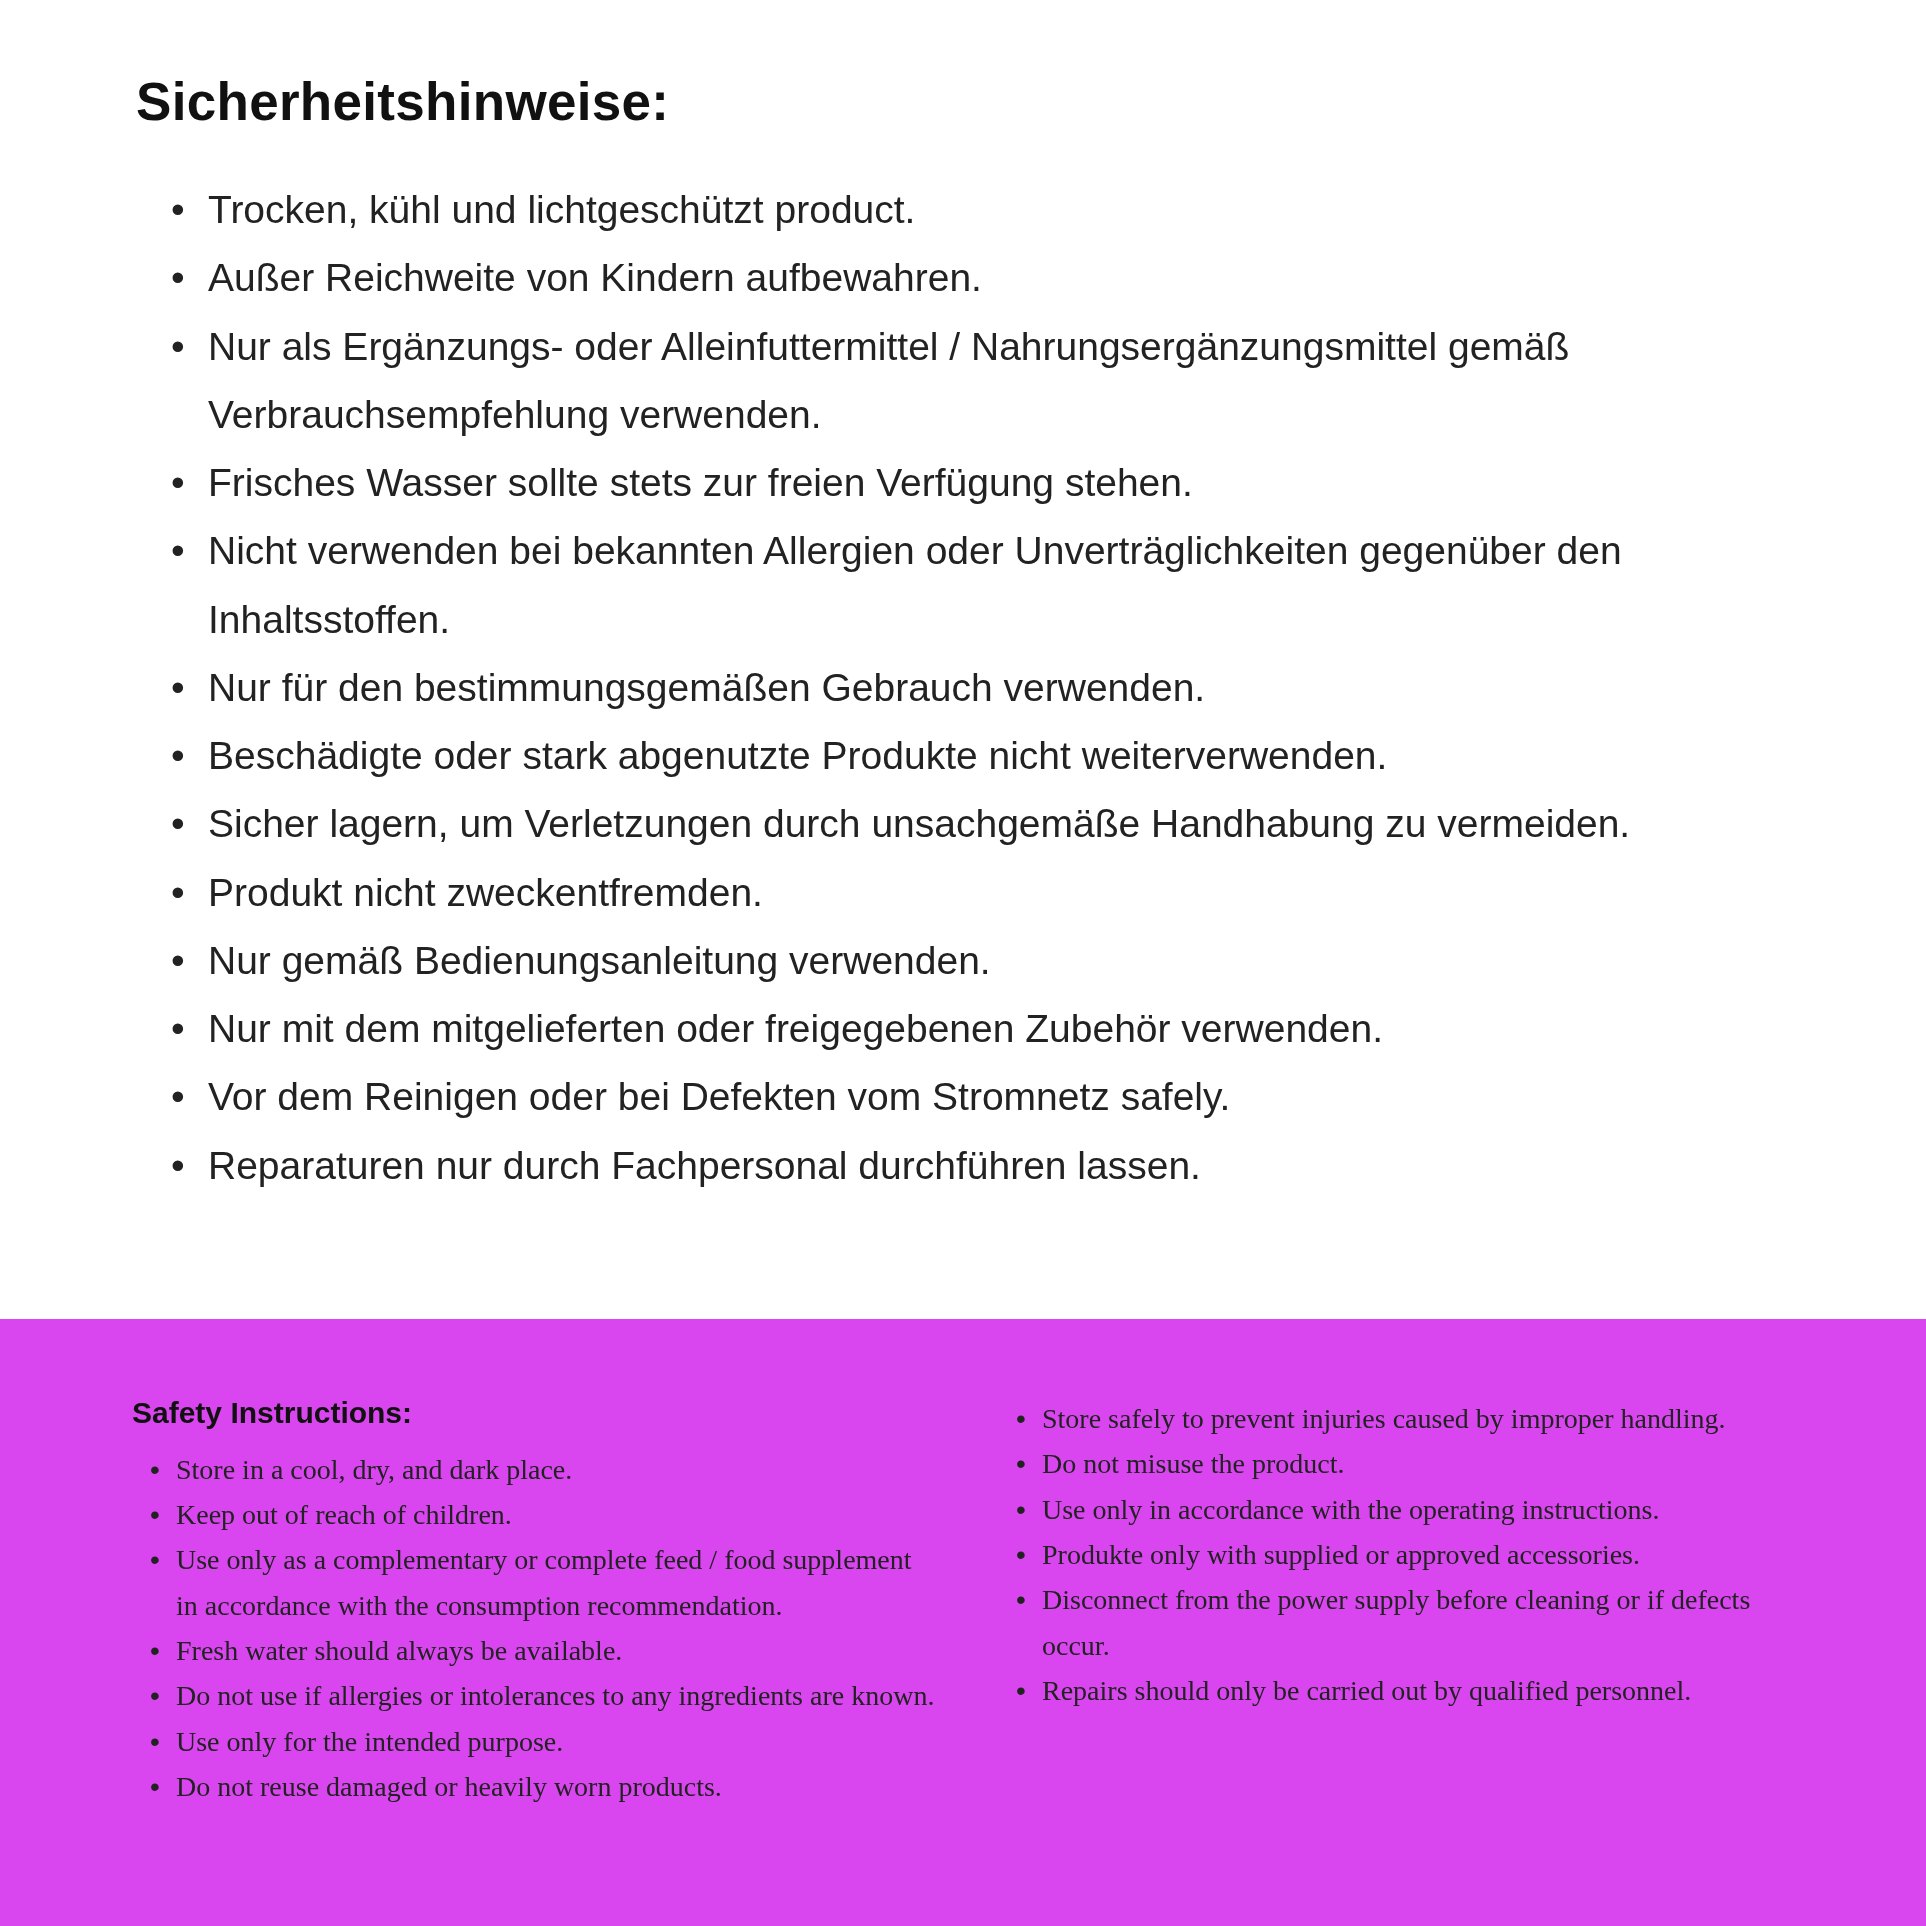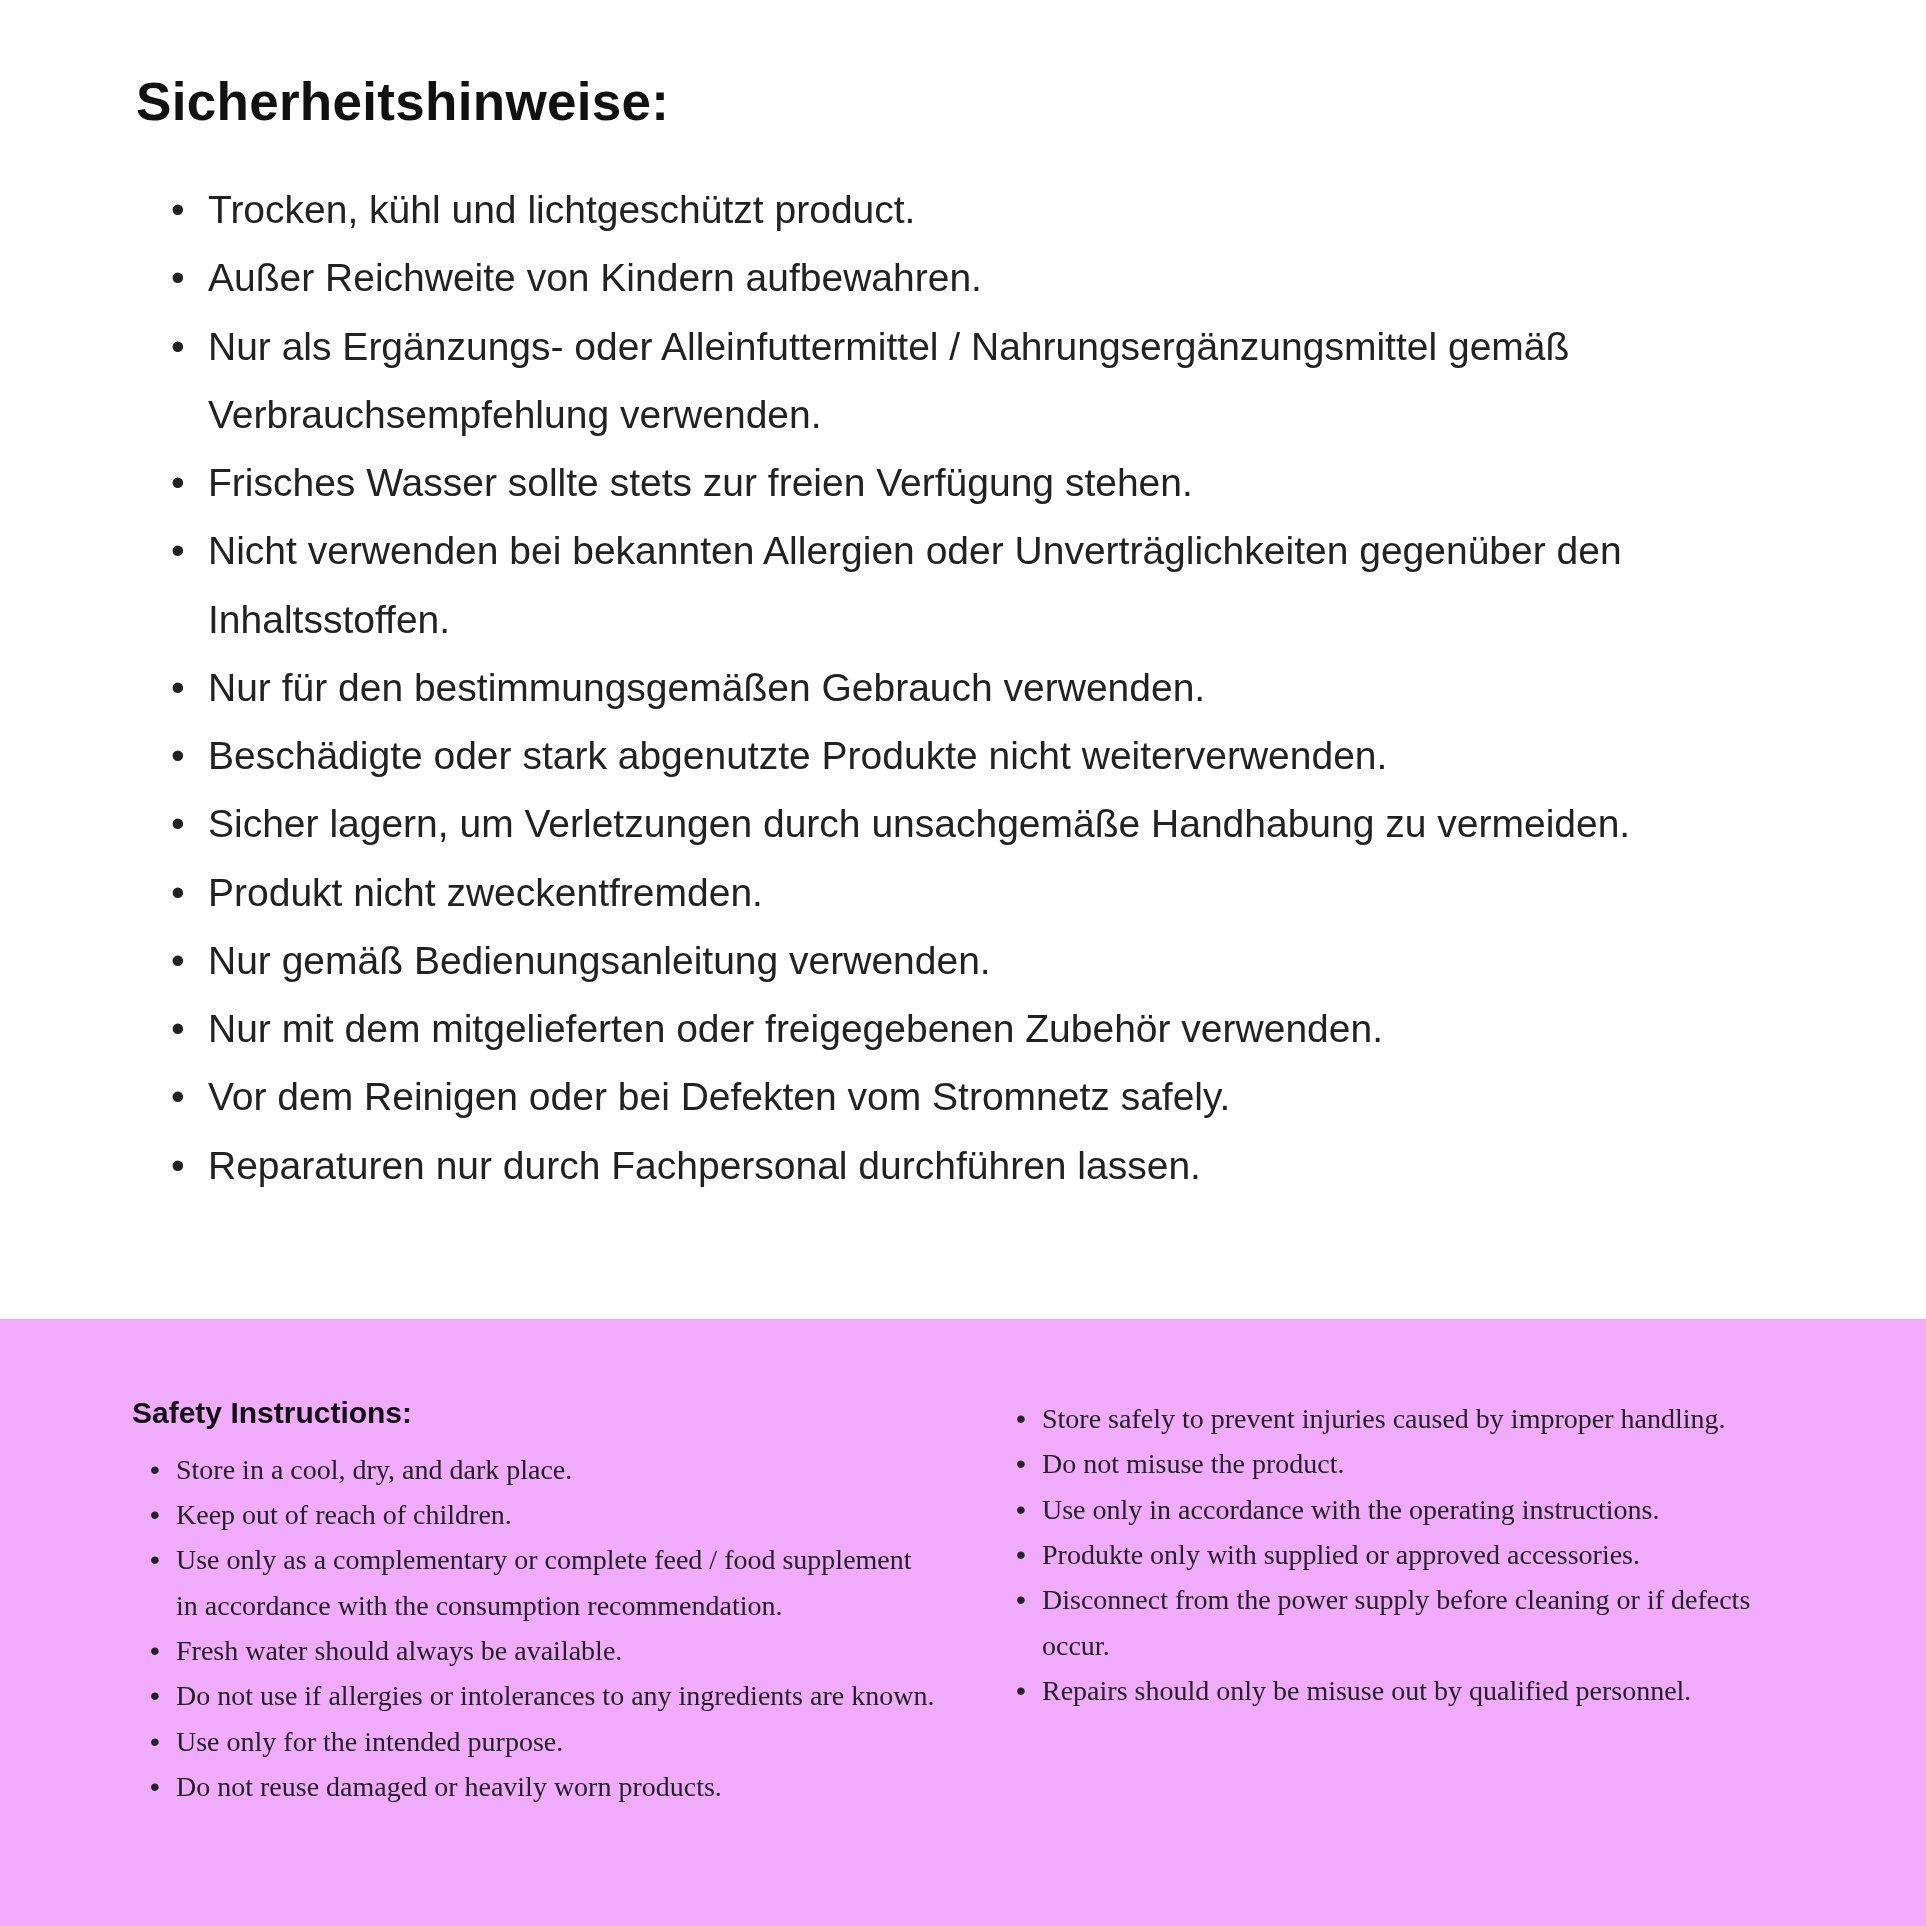--- a/index.html
+++ b/index.html
@@ -49,21 +49,21 @@
     text-align: left;
   }
   .de-item .item-text {
     flex: 1 1 auto;
   }
 
   
   .english-section {
     box-sizing: border-box;
     flex: 1 1 auto;
-    background: #f0abfc;
+    background: #d946ef;
     padding: 77px 103px 51px 132px;
     display: flex;
     flex-direction: row;
     gap: 77px;
   }
   .en-col {
     flex: 1 1 50%;
   }
   .en-title {
     font-size: 30px;
@@ -206,20 +206,20 @@
           <div class="en-item">
             <span class="bullet">•</span>
             <span class="item-text">Produkte only with supplied or approved accessories.</span>
           </div>
           <div class="en-item">
             <span class="bullet">•</span>
             <span class="item-text">Disconnect from the power supply before cleaning or if defects occur.</span>
           </div>
           <div class="en-item">
             <span class="bullet">•</span>
-            <span class="item-text">Repairs should only be misuse out by qualified personnel.</span>
+            <span class="item-text">Repairs should only be carried out by qualified personnel.</span>
           </div>
         </div>
     </div>
   </div>
 
 </div>
 
 
 </body></html>

